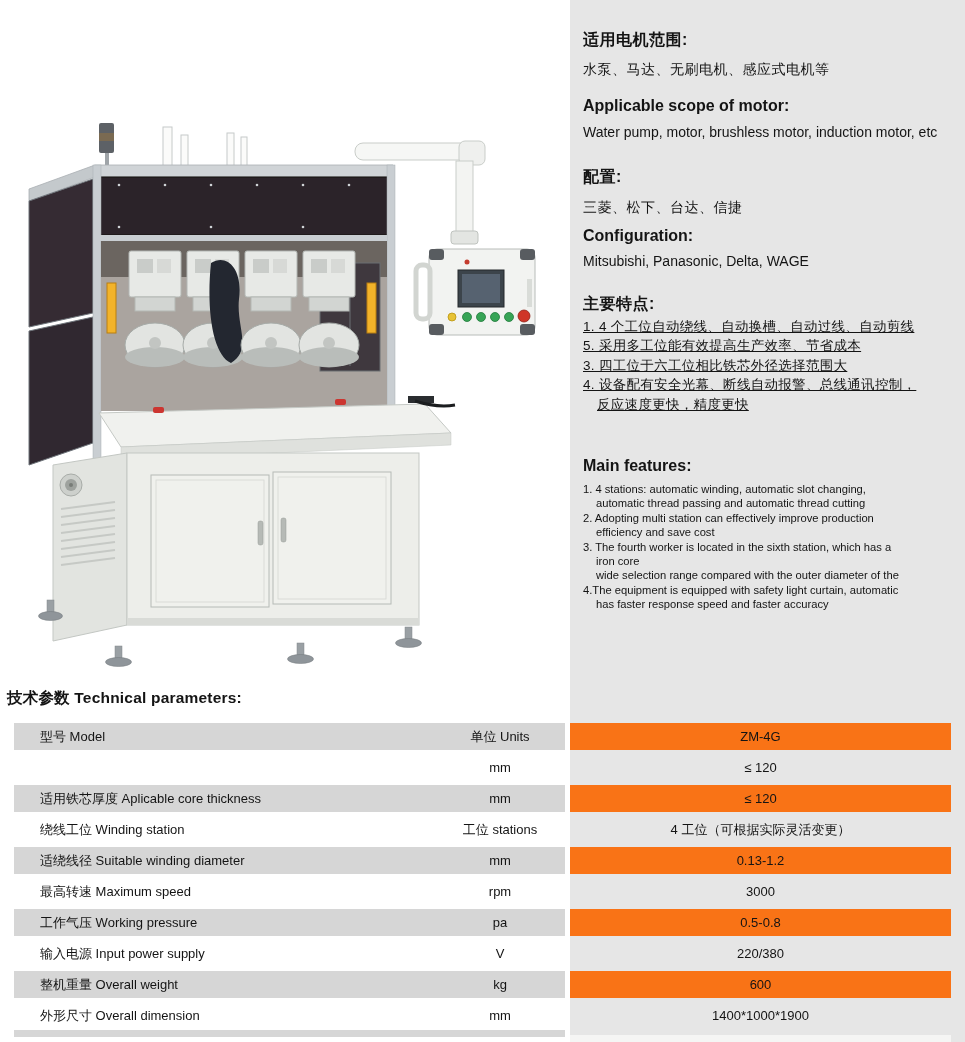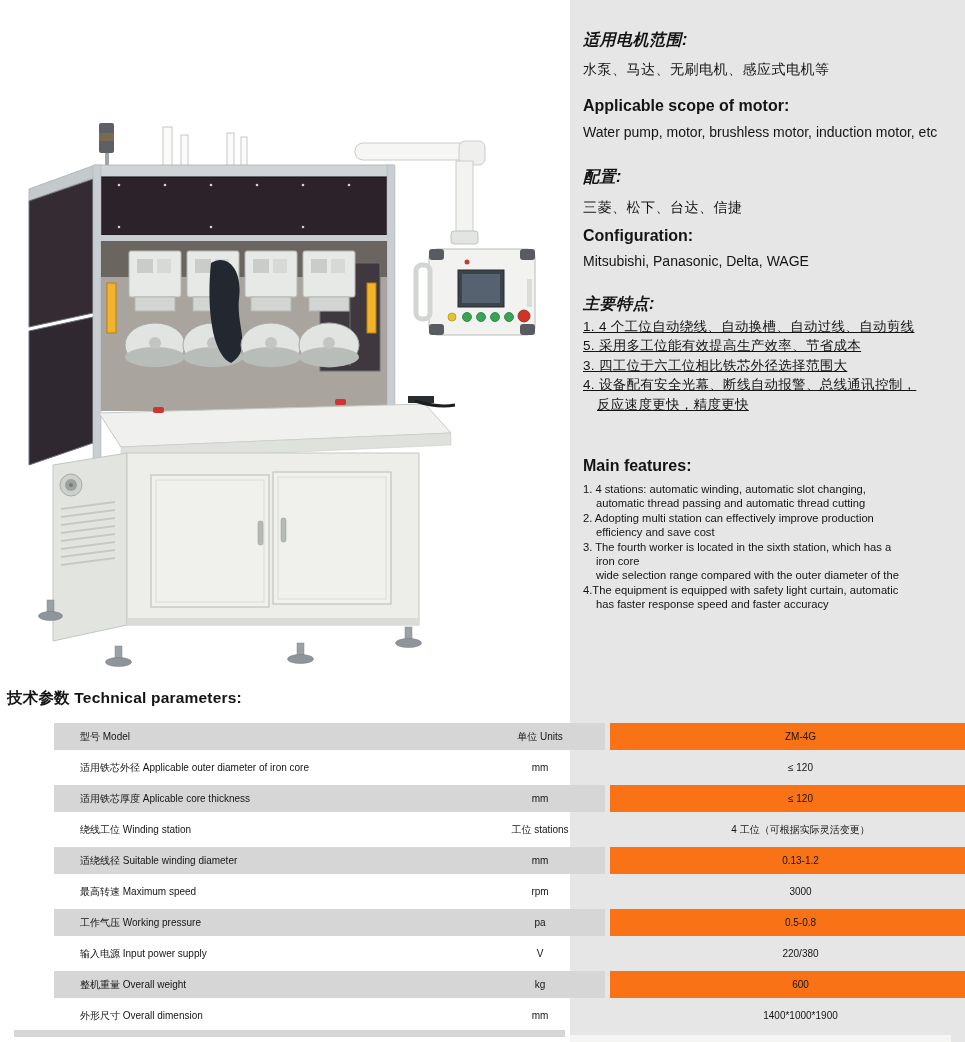--- a/index.html
+++ b/index.html
@@ -7,33 +7,33 @@
     width:965px;height:1042px;position:relative;overflow:hidden;
     background:#ffffff;color:#141414;
     font-family:"Liberation Sans","DejaVu Sans",sans-serif;
     -webkit-font-smoothing:antialiased;
   }
   .abs{position:absolute;}
 
   
   #info-panel{left:570px;top:0;width:395px;height:1042px;background:#e6e6e6;}
   .ip{position:absolute;left:13px;white-space:nowrap;}
-  .ip-zh-h{font-size:16px;font-weight:bold;letter-spacing:.5px;font-style:italic;}
+  .ip-zh-h{font-size:16px;font-weight:bold;letter-spacing:.5px;}
   .ip-zh-b{font-size:14px;letter-spacing:.5px;}
   .ip-en-h{font-size:16px;font-weight:bold;}
   .ip-en-b{font-size:14px;}
   .zh-list .line{font-size:13.5px;line-height:19.4px;letter-spacing:.3px;text-decoration:underline;}
   .zh-list .line.indent{padding-left:14px;}
   .en-list .line{font-size:11.2px;line-height:14.4px;}
   .en-list .line.indent{padding-left:13px;}
 
   
   #table-title{left:7px;top:688px;font-size:15.5px;font-weight:bold;letter-spacing:.2px;}
   .trow{position:absolute;left:0;width:965px;height:27px;}
-  .tcell{position:absolute;top:0;height:27px;line-height:27px;font-size:10px;margin-left:40px;}
+  .tcell{position:absolute;top:0;height:27px;line-height:27px;font-size:13px;}
   .tcell-param{left:14px;width:551px;padding-left:26px;box-sizing:border-box;}
   .tcell-unit{left:437px;width:126px;text-align:center;}
   .tcell-value{left:570px;width:381px;text-align:center;}
   .trow.even .tcell-param{background:#d6d6d6;}
   .trow.even .tcell-value{background:#f97316;}
   .trow.odd  .tcell-param{background:transparent;}
   .trow.odd  .tcell-value{background:transparent;}
   #tbl-bottom-left{left:14px;top:1030px;width:551px;height:7px;background:#d6d6d6;}
   #tbl-bottom-right{left:570px;top:1035px;width:381px;height:7px;background:#f5f5f4;}
 
@@ -240,21 +240,20 @@
 </div>
 
 <div id="table-title" class="abs">技术参数 Technical parameters:</div>
 
 <div class="trow even" style="top:723px">
   <div class="tcell tcell-param">型号 Model</div>
   <div class="tcell tcell-unit">单位 Units</div>
   <div class="tcell tcell-value">ZM-4G</div>
 </div>
 <div class="trow odd" style="top:754px">
-  <div class="tcell tcell-param">适用铁芯外径 Applicable outer diameter of iron core</div>
   <div class="tcell tcell-unit">mm</div>
   <div class="tcell tcell-value">≤ 120</div>
 </div>
 <div class="trow even" style="top:785px">
   <div class="tcell tcell-param">适用铁芯厚度 Aplicable core thickness</div>
   <div class="tcell tcell-unit">mm</div>
   <div class="tcell tcell-value">≤ 120</div>
 </div>
 <div class="trow odd" style="top:816px">
   <div class="tcell tcell-param">绕线工位 Winding station</div>

